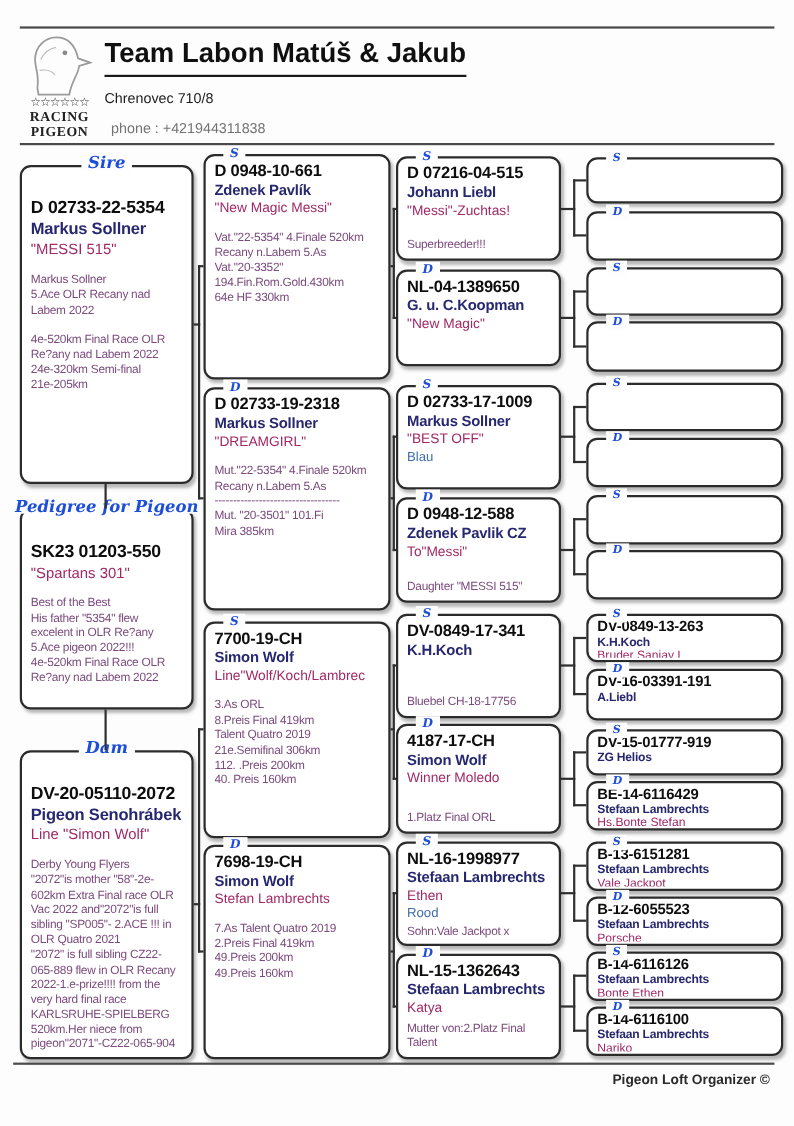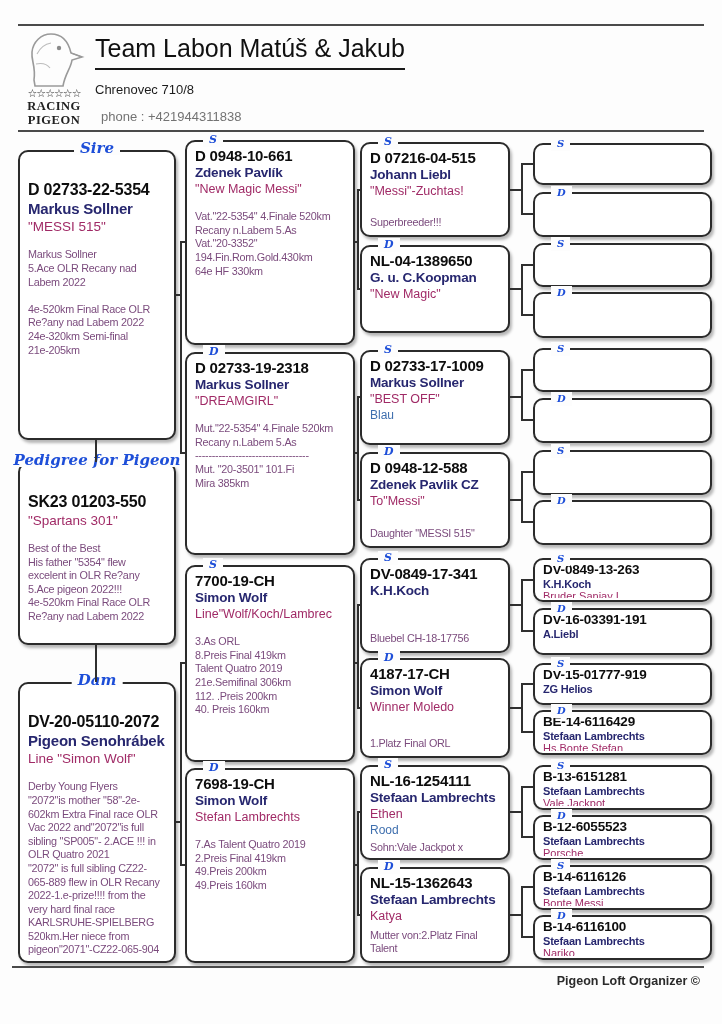--- a/index.html
+++ b/index.html
@@ -6,21 +6,21 @@
   html,body{margin:0;padding:0;}
   body{width:722px;height:1024px;position:relative;background:#fdfdfd;
        font-family:"Liberation Sans",sans-serif;color:#111;overflow:hidden;}
   .rule{position:absolute;height:2px;background:#4a4a4a;}
   
   .logo{position:absolute;left:18px;top:30px;width:72px;text-align:center;}
   .logo svg{display:block;margin:0 auto;}
   .stars{font-size:11px;color:#333;letter-spacing:-1px;line-height:1;}
   .brand{font-family:"Liberation Serif",serif;font-weight:bold;font-size:12.5px;
          color:#222;line-height:1.15;letter-spacing:.5px;}
-  .title{position:absolute;left:95px;top:34px;font-size:25px;font-weight:normal;
+  .title{position:absolute;left:95px;top:34px;font-size:25px;font-weight:bold;
          color:#101010;border-bottom:2.5px solid #1a1a1a;padding-bottom:5px;}
   .addr{position:absolute;left:95px;top:82px;font-size:13px;color:#1c1c1c;}
   .phone{position:absolute;left:101px;top:109px;font-size:13px;color:#737373;}
   
   .pbox{position:absolute;background:#fff;border:2px solid #2b2b2b;border-radius:10px;
         box-shadow:2px 3px 3px rgba(0,0,0,.28);padding:5px 8px;}
   .bx{display:flex;flex-direction:column;height:100%;overflow:hidden;min-height:0;}
   .tag{position:absolute;top:-9px;left:16px;background:#fdfdfd;padding:0 6px;
        font-family:"DejaVu Serif",serif;font-style:italic;font-weight:bold;
        font-size:11px;color:#1d4ed8;line-height:14px;}
@@ -217,21 +217,21 @@
     <div class="ring">4187-17-CH</div>
     <div class="pname">Simon Wolf</div>
     <div class="alias">Winner Moledo</div>
     <div class="notes">1.Platz Final ORL</div>
   </div>
 </div>
 
 <div class="pbox" style="left:360px;top:765px;width:150px;height:95px;">
   <span class="tag">S</span>
   <div class="bx">
-    <div class="ring">NL-16-1254111</div>
+    <div class="ring">NL-16-1998977</div>
     <div class="pname">Stefaan Lambrechts</div>
     <div class="alias">Ethen</div>
     <div class="colorline">Rood</div>
     <div class="notes">Sohn:Vale Jackpot x Porsche</div>
   </div>
 </div>
 
 <div class="pbox nb" style="left:360px;top:867px;width:150px;height:96px;">
   <span class="tag">D</span>
   <div class="bx">
@@ -319,21 +319,21 @@
     <div class="ring">B-12-6055523</div>
     <div class="pname">Stefaan Lambrechts</div>
     <div class="alias">Porsche</div>
   </div>
 </div>
 <div class="pbox g4" style="left:533px;top:865px;width:179px;height:45px;">
   <span class="tag">S</span>
   <div class="bx">
     <div class="ring">B-14-6116126</div>
     <div class="pname">Stefaan Lambrechts</div>
-    <div class="alias">Bonte Messi</div>
+    <div class="alias">Bonte Ethen</div>
   </div>
 </div>
 <div class="pbox g4" style="left:533px;top:915px;width:179px;height:45px;">
   <span class="tag">D</span>
   <div class="bx">
     <div class="ring">B-14-6116100</div>
     <div class="pname">Stefaan Lambrechts</div>
     <div class="alias">Nariko</div>
   </div>
 </div>

